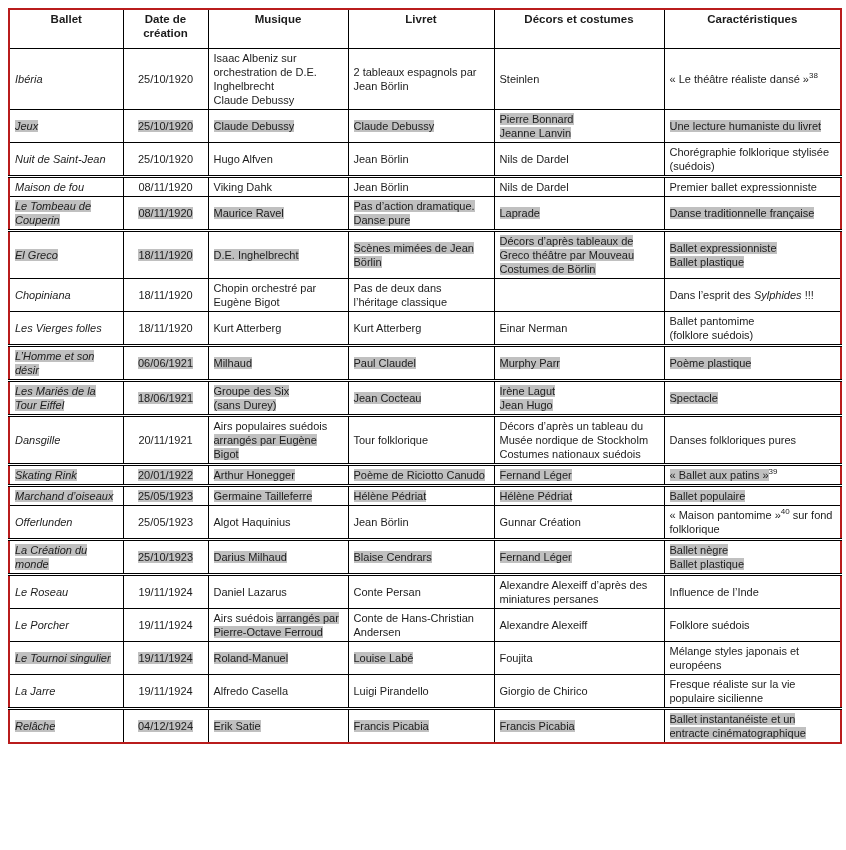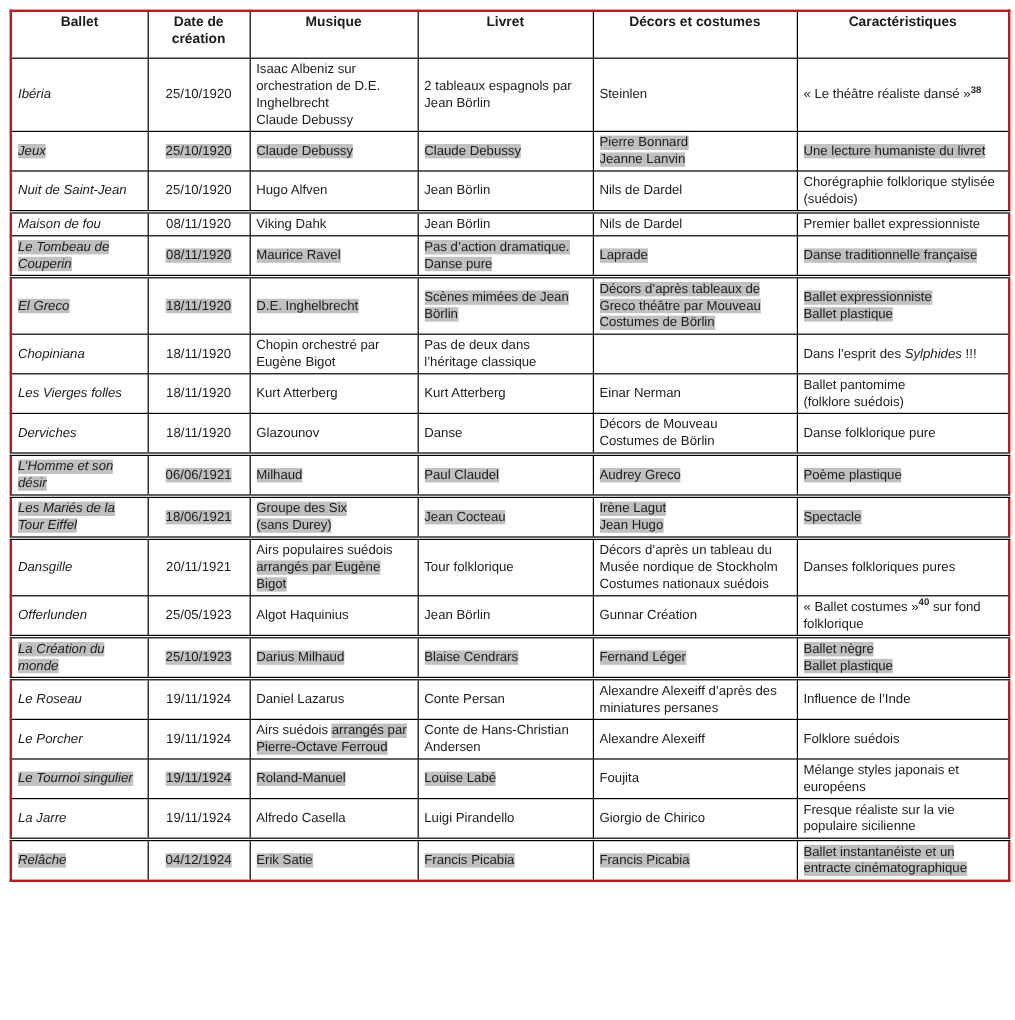--- a/index.html
+++ b/index.html
@@ -36,21 +36,21 @@
     padding: 2px 3px 8px 3px;
   }
   tr.group td {
     border-top: 3px double #000;
   }
   td.c-date { text-align: center; padding: 2px 2px; }
   .hl { background: #c0c0c0; }
   .it { font-style: italic; }
   sup {
     font-size: 8px;
-    font-weight: bold;
+    font-weight: normal;
     line-height: 0;
     vertical-align: super;
   }
 </style>
 </head>
 <body>
 
 <table class="ballets">
   <colgroup>
     <col style="width:114px">
@@ -128,59 +128,67 @@
         <td><span>Dans l’esprit des </span><span class="it">Sylphides</span><span> !!!</span></td>
       </tr>
       <tr>
         <td><span class="it">Les Vierges folles</span></td>
         <td class="c-date"><span>18/11/1920</span></td>
         <td><span>Kurt Atterberg</span></td>
         <td><span>Kurt Atterberg</span></td>
         <td><span>Einar Nerman</span></td>
         <td><span>Ballet pantomime</span><br><span>(folklore suédois)</span></td>
       </tr>
-      <tr>
-        <td><span class="it">Derviches</span></td>
-        <td class="c-date"><span>18/11/1920</span></td>
-        <td><span>Glazounov</span></td>
-        <td><span>Danse</span></td>
-        <td><span>Décors de Mouveau</span><br><span>Costumes de Börlin</span></td>
-        <td><span>Danse folklorique pure</span></td>
-      </tr>
       <tr class="group">
         <td><span class="hl it">L’Homme et son désir</span></td>
         <td class="c-date"><span class="hl">06/06/1921</span></td>
         <td><span class="hl">Milhaud</span></td>
         <td><span class="hl">Paul Claudel</span></td>
-        <td><span class="hl">Audrey Greco</span></td>
+        <td><span class="hl">Murphy Parr</span></td>
         <td><span class="hl">Poème plastique</span></td>
       </tr>
       <tr class="group">
         <td><span class="hl it">Les Mariés de la Tour Eiffel</span></td>
         <td class="c-date"><span class="hl">18/06/1921</span></td>
         <td><span class="hl">Groupe des Six</span><br><span class="hl">(sans Durey)</span></td>
         <td><span class="hl">Jean Cocteau</span></td>
         <td><span class="hl">Irène Lagut</span><br><span class="hl">Jean Hugo</span></td>
         <td><span class="hl">Spectacle</span></td>
       </tr>
       <tr class="group">
         <td><span class="it">Dansgille</span></td>
         <td class="c-date"><span>20/11/1921</span></td>
         <td><span>Airs populaires suédois </span><span class="hl">arrangés par Eugène Bigot</span></td>
         <td><span>Tour folklorique</span></td>
         <td><span>Décors d’après un tableau du Musée nordique de Stockholm</span><br><span>Costumes nationaux suédois</span></td>
         <td><span>Danses folkloriques pures</span></td>
       </tr>
+      <tr class="group">
+        <td><span class="hl it">Skating Rink</span></td>
+        <td class="c-date"><span class="hl">20/01/1922</span></td>
+        <td><span class="hl">Arthur Honegger</span></td>
+        <td><span class="hl">Poème de Riciotto Canudo</span></td>
+        <td><span class="hl">Fernand Léger</span></td>
+        <td><span class="hl">« Ballet aux patins »</span><sup>39</sup></td>
+      </tr>
+      <tr class="group">
+        <td><span class="hl it">Marchand d’oiseaux</span></td>
+        <td class="c-date"><span class="hl">25/05/1923</span></td>
+        <td><span class="hl">Germaine Tailleferre</span></td>
+        <td><span class="hl">Hélène Pédriat</span></td>
+        <td><span class="hl">Hélène Pédriat</span></td>
+        <td><span class="hl">Ballet populaire</span></td>
+      </tr>
       <tr>
         <td><span class="it">Offerlunden</span></td>
         <td class="c-date"><span>25/05/1923</span></td>
         <td><span>Algot Haquinius</span></td>
         <td><span>Jean Börlin</span></td>
         <td><span>Gunnar Création</span></td>
-        <td><span>« Ballet costumes »</span><sup>40</sup><span> sur fond folklorique</span></td>
+        <td><span>« Maison pantomime »</span><sup>40</sup><span> sur fond folklorique</span></td>
       </tr>
       <tr class="group">
         <td><span class="hl it">La Création du monde</span></td>
         <td class="c-date"><span class="hl">25/10/1923</span></td>
         <td><span class="hl">Darius Milhaud</span></td>
         <td><span class="hl">Blaise Cendrars</span></td>
         <td><span class="hl">Fernand Léger</span></td>
         <td><span class="hl">Ballet nègre</span><br><span class="hl">Ballet plastique</span></td>
       </tr>
       <tr class="group">

